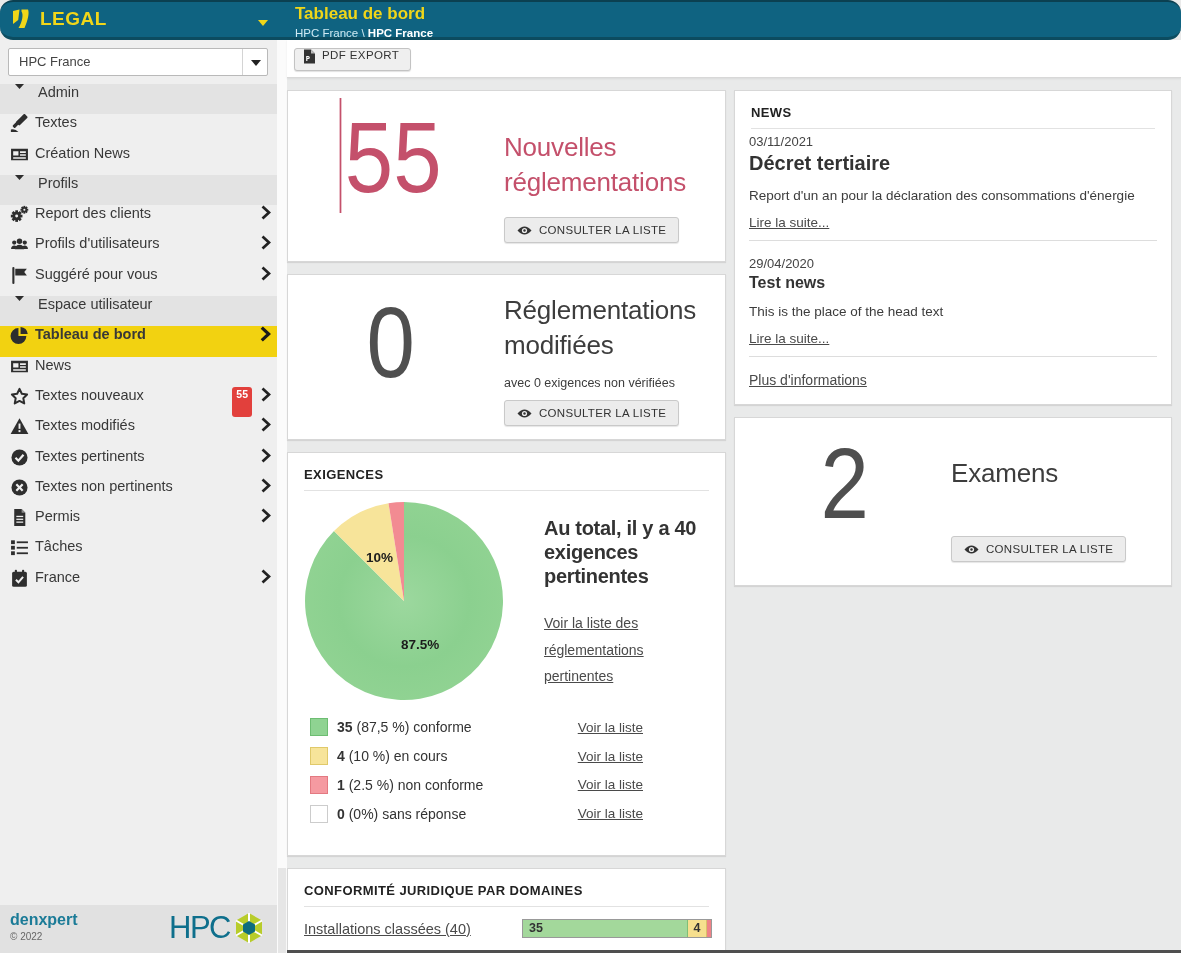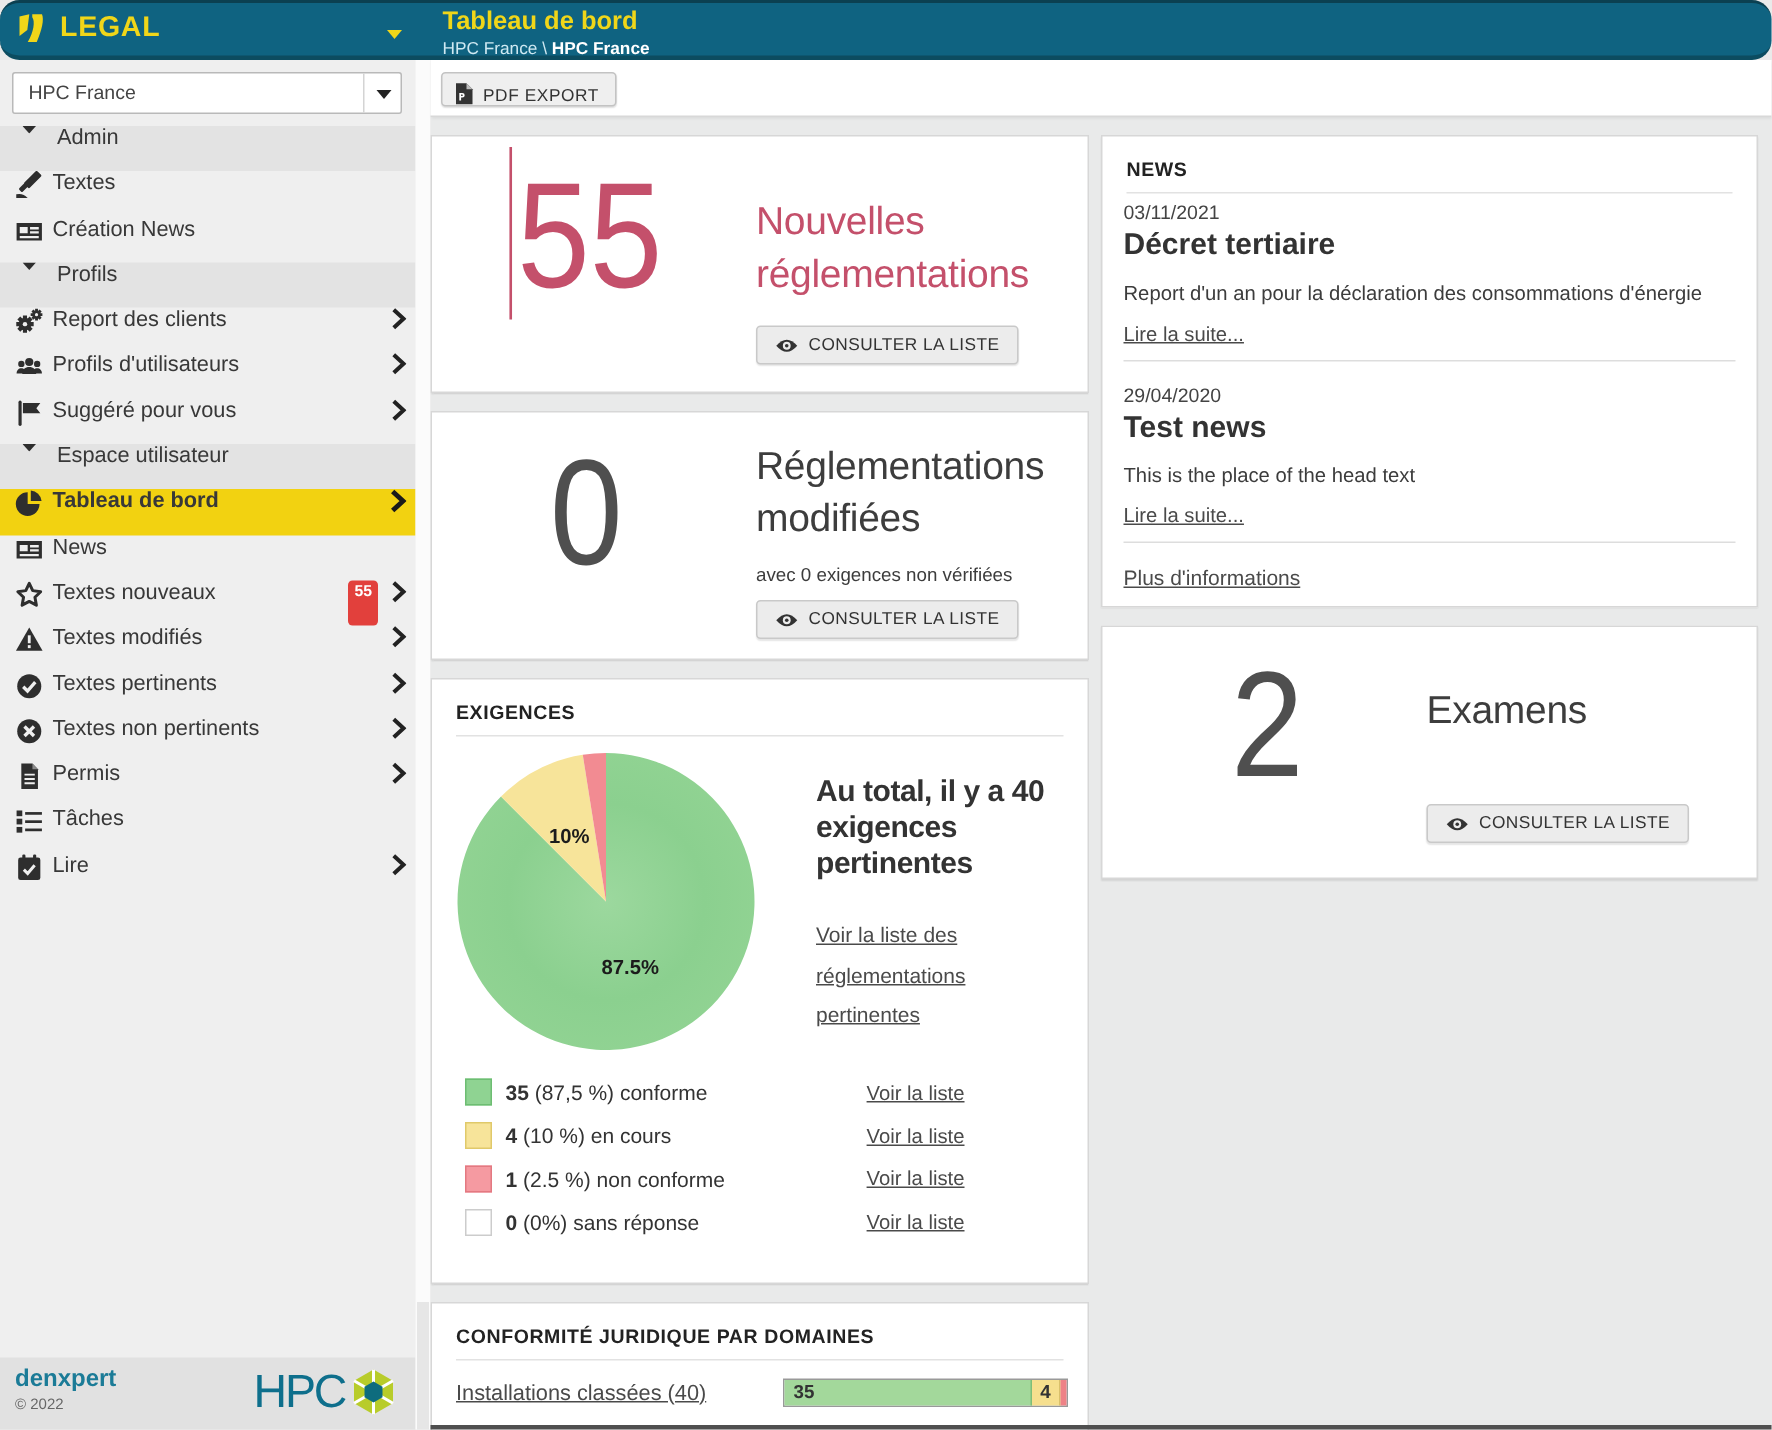--- a/index.html
+++ b/index.html
@@ -28,21 +28,21 @@
 .misel { background:#f2d211; font-weight:bold; }
 #sfoot { position:absolute; left:0; right:0; bottom:0; height:48px; background:#e1e1e1; }
 #sfoot .dx { position:absolute; left:10px; top:6px; color:#1b7b97; font-size:16px; font-weight:bold; }
 #sfoot .cy { position:absolute; left:10px; top:26px; color:#666; font-size:10px; }
 #sfoot .hpc { position:absolute; right:12px; top:5px; display:flex; align-items:center; }
 #sfoot .hpc .t { color:#0e6f8c; font-size:31px; font-weight:normal; letter-spacing:-1.5px; }
 #track { position:absolute; left:277px; top:40px; width:10px; bottom:0; background:#fbfbfb; }
 #track .thumb { position:absolute; left:1px; right:1px; top:828px; bottom:0; background:#e6e6e6; }
 #main { position:absolute; left:287px; top:40px; right:0; bottom:0; background:#e9eaea; }
 .toolbar { height:38px; background:#fff; border-bottom:1px solid #d8d8d8; box-shadow:0 1px 2px rgba(0,0,0,0.07); position:relative; }
-.pdfbtn { position:absolute; left:7px; top:8px; height:23px; display:flex; align-items:flex-end; gap:6px; background:#efefef; border:1px solid #c3c3c3; border-radius:3px; padding:0 11px 0 8px; font-size:11.5px; color:#333; letter-spacing:0.4px; box-shadow:0 1px 1px rgba(0,0,0,0.12); }
+.pdfbtn { position:absolute; left:7px; top:8px; height:23px; display:flex; align-items:flex-start; gap:6px; background:#efefef; border:1px solid #c3c3c3; border-radius:3px; padding:0 11px 0 8px; font-size:11.5px; color:#333; letter-spacing:0.4px; box-shadow:0 1px 1px rgba(0,0,0,0.12); }
 .content { display:flex; gap:8px; padding:12px 9px 0 0; }
 .colL { width:439px; }
 .colR { width:438px; }
 .card { background:#fff; border:1px solid #d7d7d7; box-shadow:0 1px 1px rgba(0,0,0,0.09); margin-bottom:12px; position:relative; }
 .cardhdr { font-size:13px; font-weight:bold; letter-spacing:0.4px; color:#222; margin:14px 16px 0 16px; padding-bottom:8px; border-bottom:1px solid #e2e2e2; }
 .statrow { display:flex; }
 .statL { width:205px; flex:none; display:flex; justify-content:center; align-items:flex-start; }
 .bignum { font-size:100px; line-height:90px; padding:14px 0 11px 0; color:#4f4f4f; transform:scaleX(0.87); }
 .bignum.pink { color:#c4506b; border-left:2px solid #c4506b; padding-left:4px; }
 .statR { flex:1; padding-right:14px; padding-left:11px; }
@@ -254,21 +254,21 @@
       </div>
     <div class="mi">
         <svg class="ic" viewBox="0 0 18 18">
           <g fill="#2e2e2e">
             <rect x="2" y="2.6" width="14" height="14.2" rx="1.5"></rect>
             <rect x="4.6" y="0.6" width="2" height="3.4" rx="0.8"></rect>
             <rect x="11.4" y="0.6" width="2" height="3.4" rx="0.8"></rect>
           </g>
           <polyline points="5.6,10.2 8,12.6 12.4,7.4" fill="none" stroke="#efefef" stroke-width="1.9"></polyline>
         </svg>
-        <span>Lire</span>
+        <span>France</span>
         <svg class="chev" width="10" height="15" viewBox="0 0 10 15">
           <path d="M1.5 1.5 L8 7.5 L1.5 13.5" fill="none" stroke="#222" stroke-width="2.7"></path>
         </svg>
       </div>
   </div>
   <div id="sfoot">
     <div class="dx">denxpert</div>
     <div class="cy">© 2022</div>
     <div class="hpc">
         <span class="t">HPC</span>
@@ -390,21 +390,21 @@
     <div class="colR">
       <div class="card" style="height:315px;">
         <div class="cardhdr">NEWS</div>
         <div style="margin:5px 14px 0 14px;">
           <div style="font-size:13px;color:#444;">03/11/2021</div>
           <div style="font-size:20px;font-weight:bold;color:#333;margin-top:3px;">Décret tertiaire</div>
           <div style="font-size:13.5px;color:#3c3c3c;margin-top:13px;">Report d'un an pour la déclaration des consommations d'énergie</div>
           <div style="font-size:13.5px;margin-top:12px;"><a class="ul">Lire la suite...</a></div>
           <div style="border-top:1px solid #ddd;margin-top:10px;"></div>
           <div style="font-size:13px;color:#444;margin-top:15px;">29/04/2020</div>
-          <div style="font-size:20px;font-weight:bold;color:#333;margin-top:3px;">Test news</div>
+          <div style="font-size:16px;font-weight:bold;color:#333;margin-top:3px;">Test news</div>
           <div style="font-size:13.5px;color:#3c3c3c;margin-top:12px;">This is the place of the head text</div>
           <div style="font-size:13.5px;margin-top:12px;"><a class="ul">Lire la suite...</a></div>
           <div style="border-top:1px solid #ddd;margin-top:10px;"></div>
           <div style="font-size:14px;margin-top:15px;"><a class="ul">Plus d'informations</a></div>
         </div>
       </div>
       <div class="card" style="height:169px;">
         <div class="statrow">
           <div class="statL">
               <div class="bignum" style="margin-top:6px;margin-left:14px;">2</div>

